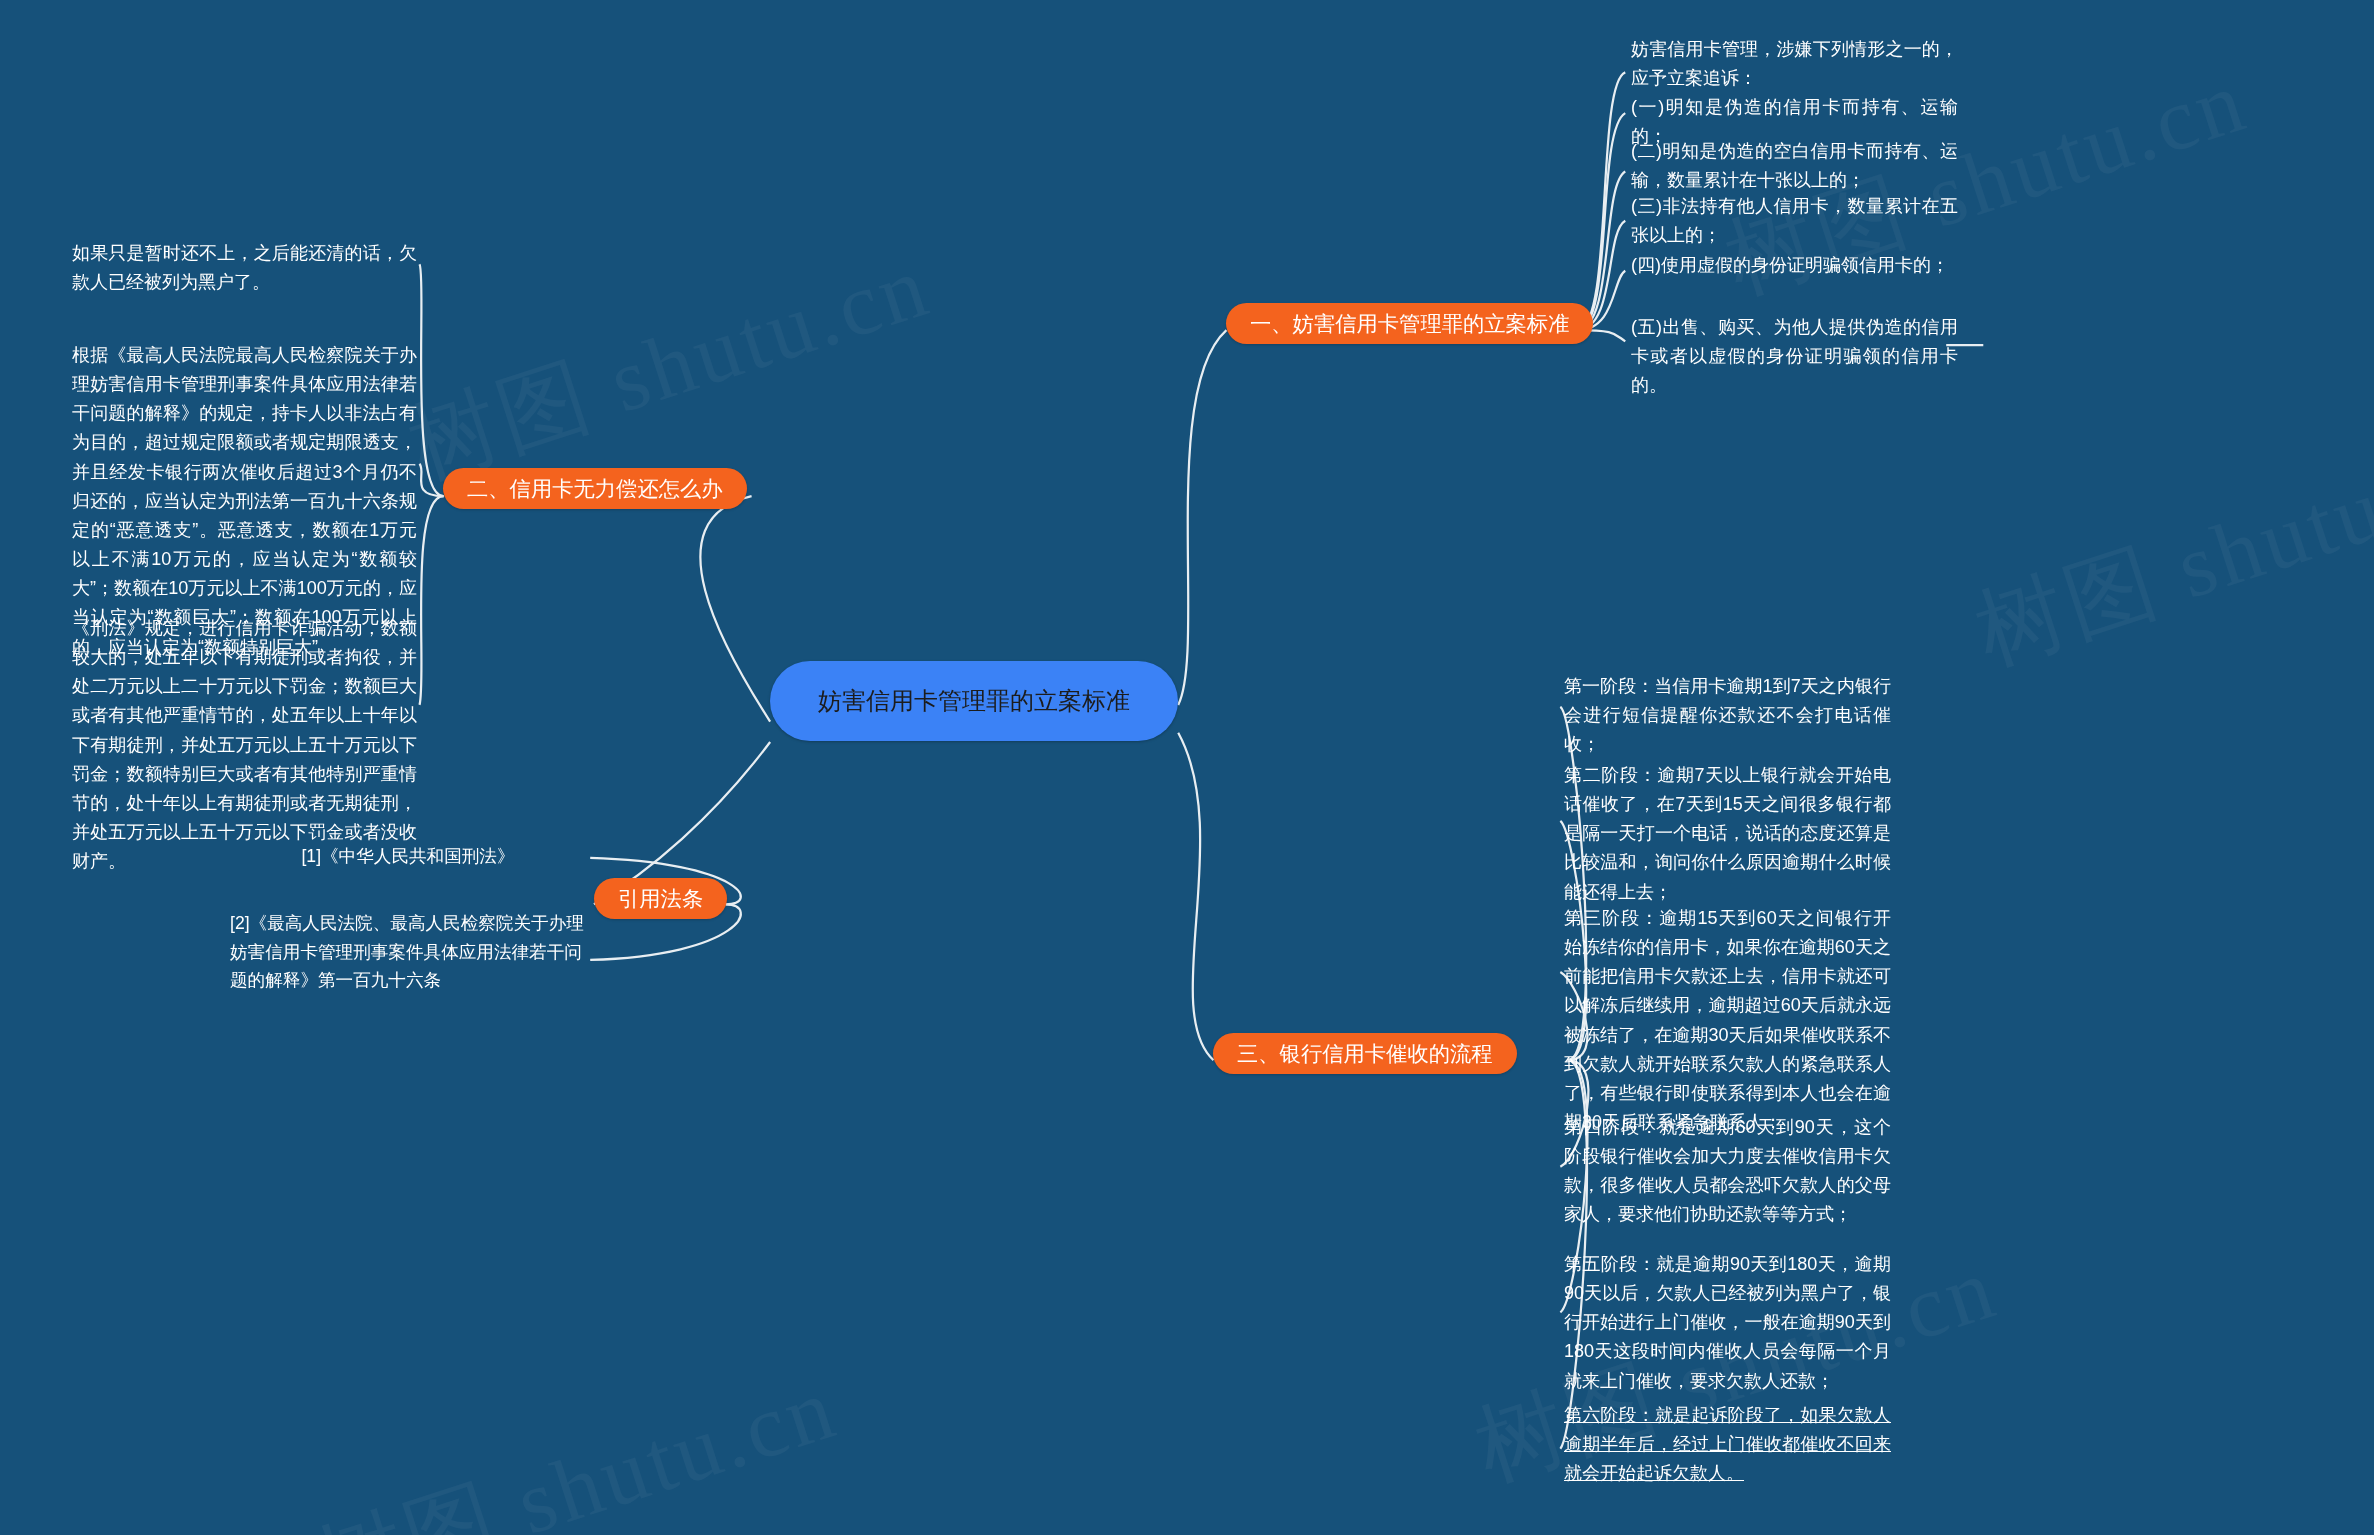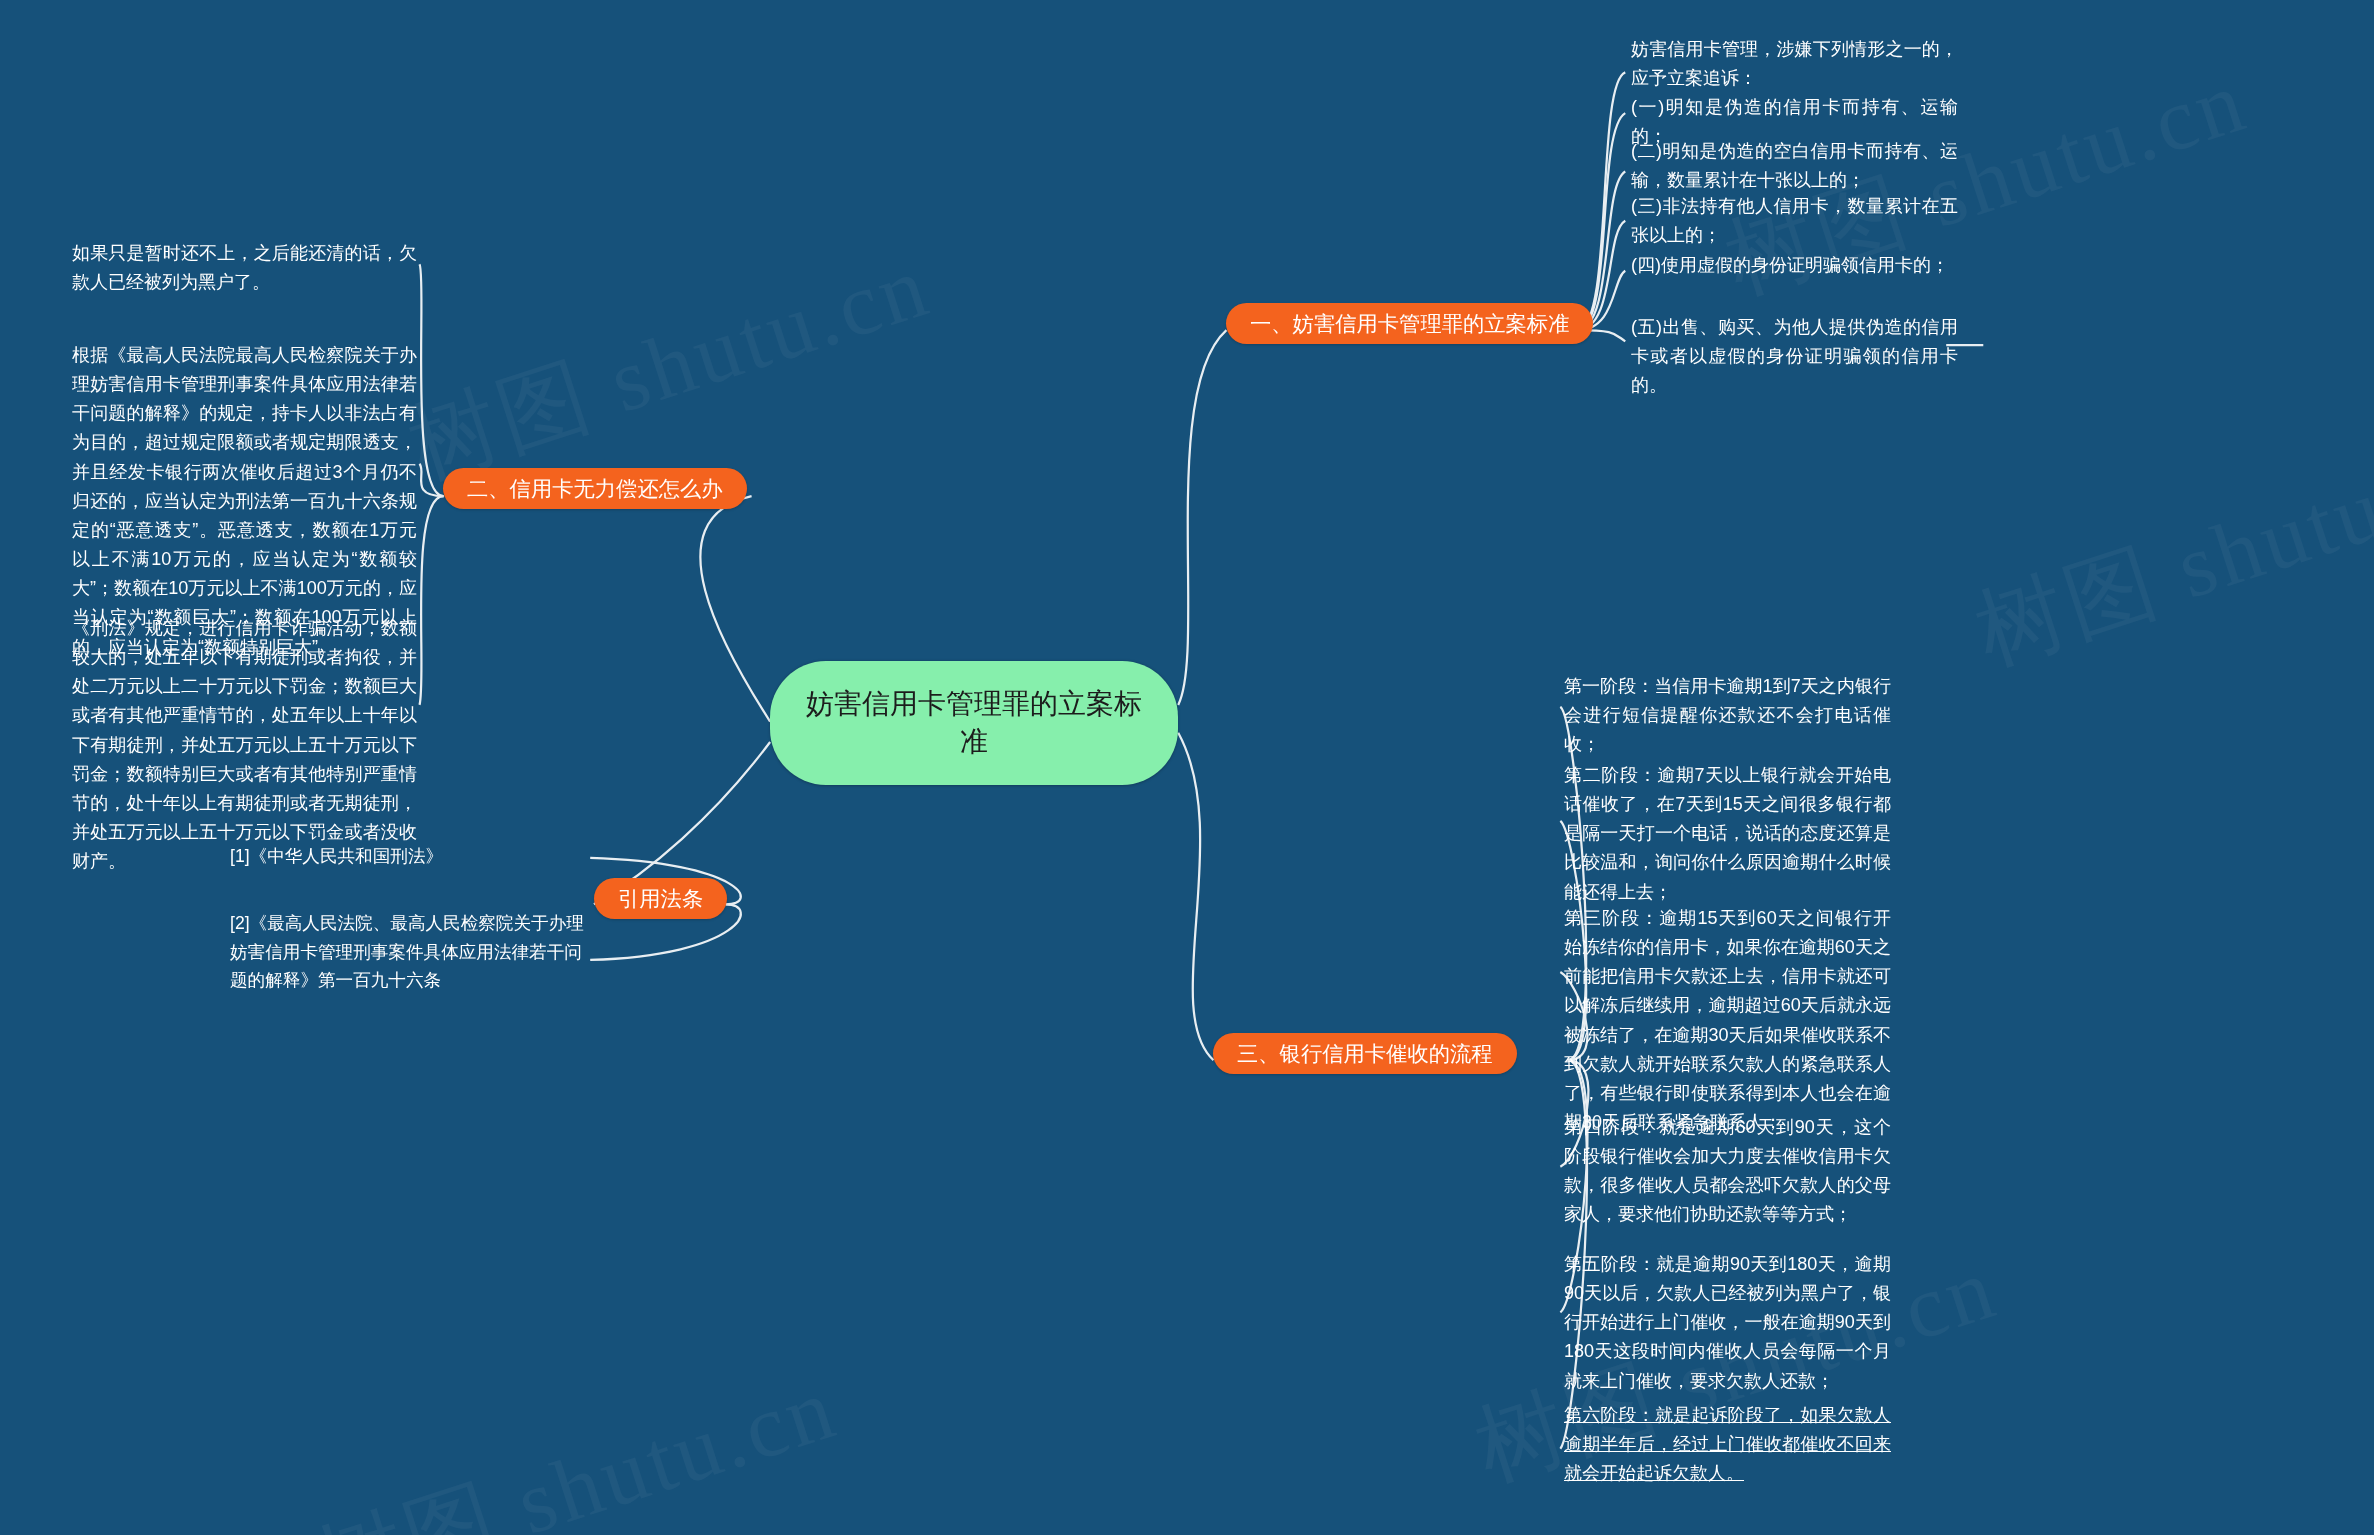--- a/index.html
+++ b/index.html
@@ -18,24 +18,24 @@
   .wm {
     position:absolute; color:rgba(255,255,255,0.045);
     font-family:"Liberation Serif","DejaVu Serif",serif;
     font-size:89px; letter-spacing:3.7px; transform:rotate(-18deg);
     white-space:nowrap; user-select:none; pointer-events:none;
   }
 
   .node { position:absolute; }
 
   .root {
-    background:#86efac; color:#1c1c1c;
+    background:#3b82f6; color:#1c1c1c;
     border-radius:56px;
     width:408px; padding:24px 28px;
-    text-align:center; font-size:28px; line-height:1.35;
+    text-align:center; font-size:24px; line-height:1.35;
     left:770px; top:661px;
     box-shadow:0 0.9px 2.8px rgba(0,0,0,.25);
   }
 
   .branch {
     background:#f4631e; color:#ffffff;
     border-radius:28px; padding:6px 24px;
     font-size:21.3px; white-space:nowrap;
     box-shadow:0 0.9px 2.8px rgba(0,0,0,.2);
   }
@@ -51,21 +51,21 @@
   .b1-3 { left:1631px; top:137px; width:327px; }
   .b1-4 { left:1631px; top:192px; width:327px; }
   .b1-5 { left:1631px; top:251px; width:327px; }
   .b1-6 { left:1631px; top:313px; width:327px; }
   .b1-5a{ left:1987px; top:295px; width:325px; }
 
   .b2-1 { left:72px;  top:239px; width:345px; }
   .b2-2 { left:72px;  top:341px; width:345px; }
   .b2-3 { left:72px;  top:614px; width:345px; }
 
-  .ref-1 { left:230px; top:842px; width:356px; text-align:left; }
+  .ref-1 { left:230px; top:842px; width:356px; text-align:center; }
   .ref-2 { left:230px; top:909px; width:356px; text-align:left; }
 
   .b3-1 { left:1564px; top:672px;  width:327px; }
   .b3-2 { left:1564px; top:761px;  width:327px; }
   .b3-3 { left:1564px; top:904px;  width:327px; }
   .b3-4 { left:1564px; top:1113px; width:327px; }
   .b3-5 { left:1564px; top:1250px; width:327px; }
   .b3-6 { left:1564px; top:1401px; width:327px;text-decoration:underline; }
 
   .n-b1 { left:1226px; top:303px; }

